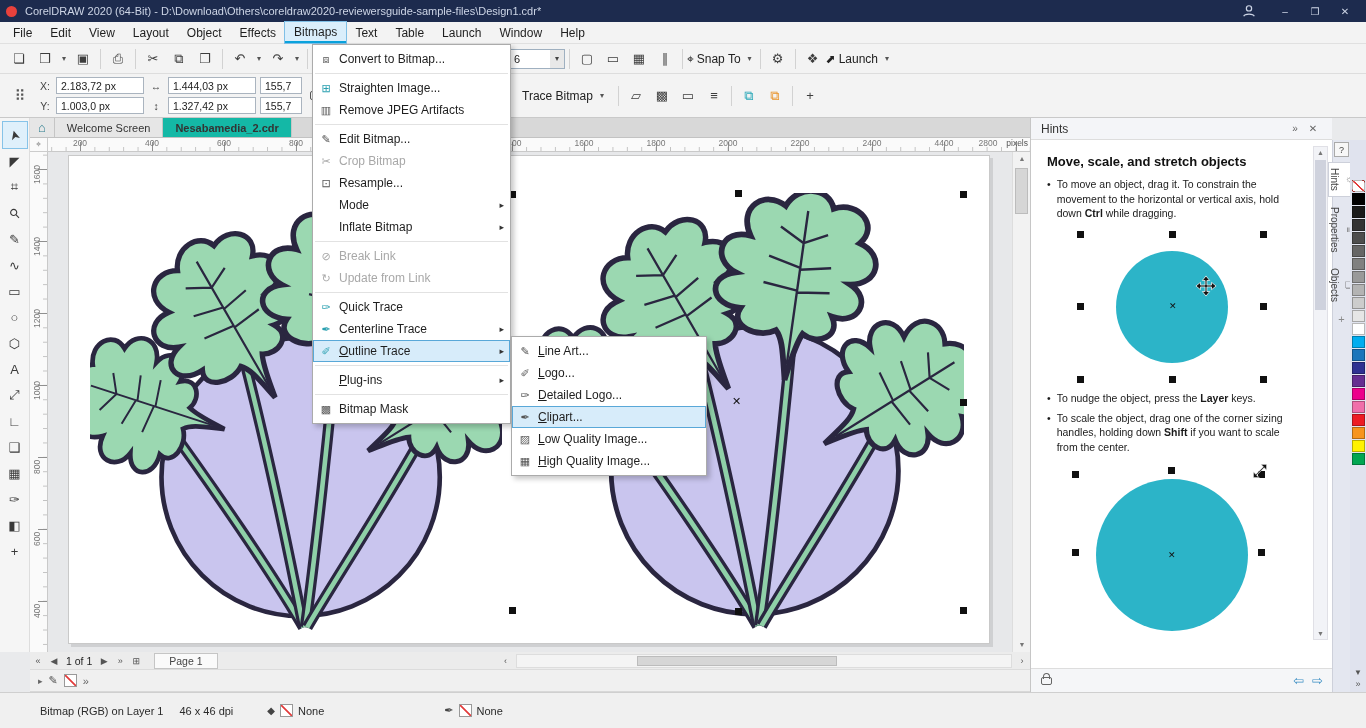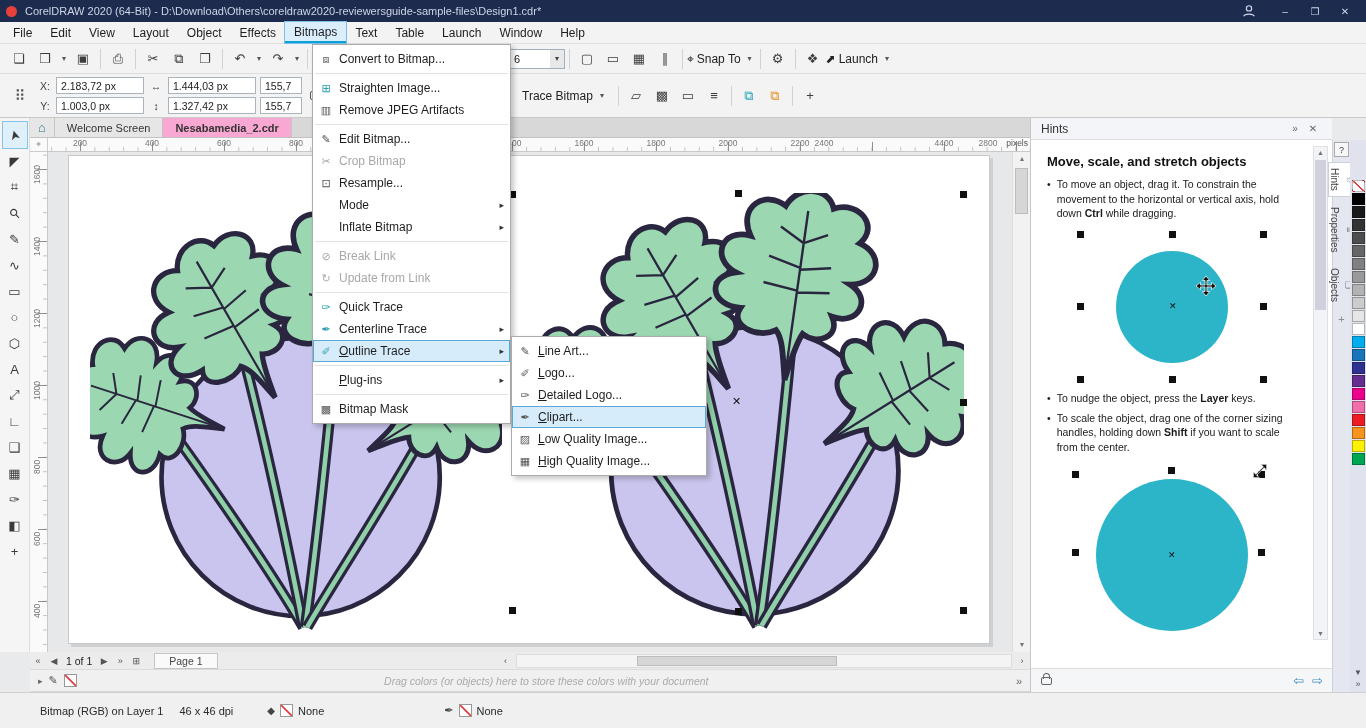--- a/index.html
+++ b/index.html
@@ -45,21 +45,21 @@
   .icolbl{text-align:center;color:#444}
   #lock{width:12px;height:9px;border:1.5px solid #555;border-radius:2px;position:relative;margin-left:8px}
   #lock:before{content:"";position:absolute;left:1.5px;top:-6px;width:6px;height:6px;
                border:1.5px solid #555;border-bottom:none;border-radius:4px 4px 0 0}
 
   
   #doctabs{position:absolute;left:30px;top:118px;width:1000px;height:20px;background:#d8d8d8;
            border-bottom:1px solid #c2c2c2;display:flex;align-items:stretch;font-size:11px}
   .dtab{padding:0 12px;display:flex;align-items:center;background:#e6e6e6;border-right:1px solid #c5c5c5;color:#333}
   .dtab.home{padding:0 8px;color:#2b7d8f;font-size:13px}
-  .dtab.active{background:#f9a8d4;font-weight:bold}
+  .dtab.active{background:#14b8a6;font-weight:bold}
 
   
   #ruler-corner{position:absolute;left:30px;top:138px;width:18px;height:14px;background:#fafafa;
                 border-right:1px solid #ccc;border-bottom:1px solid #ccc;color:#888;font-size:9px;
                 display:flex;align-items:center;justify-content:center}
   #hruler{position:absolute;left:48px;top:138px;width:982px;height:14px;border-bottom:1px solid #c9c9c9;
           background:
             linear-gradient(90deg,#8f8f8f 1px,transparent 1px) 32px bottom/72px 9px repeat-x,
             linear-gradient(90deg,#c2c2c2 1px,transparent 1px) 32px bottom/14.4px 4px repeat-x,#fafafa}
   #hruler span{position:absolute;top:0;font-size:8.5px;color:#777;transform:translateX(-50%)}
@@ -325,21 +325,21 @@
   <span style="left:104px">400</span>
   <span style="left:176px">600</span>
   <span style="left:248px">800</span>
   <span style="left:320px">1000</span>
   <span style="left:392px">1200</span>
   <span style="left:464px">1400</span>
   <span style="left:536px">1600</span>
   <span style="left:608px">1800</span>
   <span style="left:680px">2000</span>
   <span style="left:752px">2200</span>
-  <span style="left:776px">2400</span>
+  <span style="left:824px">2400</span>
   <span style="left:896px">4400</span>
   <span style="left:940px">2800</span>
   <span class="units">pixels</span>
 </div>
 <div id="vruler">
   <span style="top:6px">1600</span>
   <span style="top:78px">1400</span>
   <span style="top:150px">1200</span>
   <span style="top:222px">1000</span>
   <span style="top:298px">800</span>
@@ -440,21 +440,20 @@
   <div id="hscroll">
     <div id="hthumb"></div>
   </div>
   <span class="nbtn">›</span>
 </div>
 
 <div id="dpalrow">
   <span style="font-size:9px;color:#666">▸</span>
   <span style="font-size:11px;color:#555">✎</span>
   <span class="nonesw"></span>
-  <span class="hint">Drag colors (or objects) here to store these colors with your document</span>
   <span style="font-size:11px;color:#666">»</span>
 </div>
 
 <div id="statusbar">
   <span style="margin-left:26px">Bitmap (RGB) on Layer 1</span>
   <span style="margin-left:16px">46 x 46 dpi</span>
   <div class="grp" style="margin-left:34px">
     <span style="font-size:10px;color:#444">◆</span>
     <span class="nonesw"></span>
     <span>None</span>

